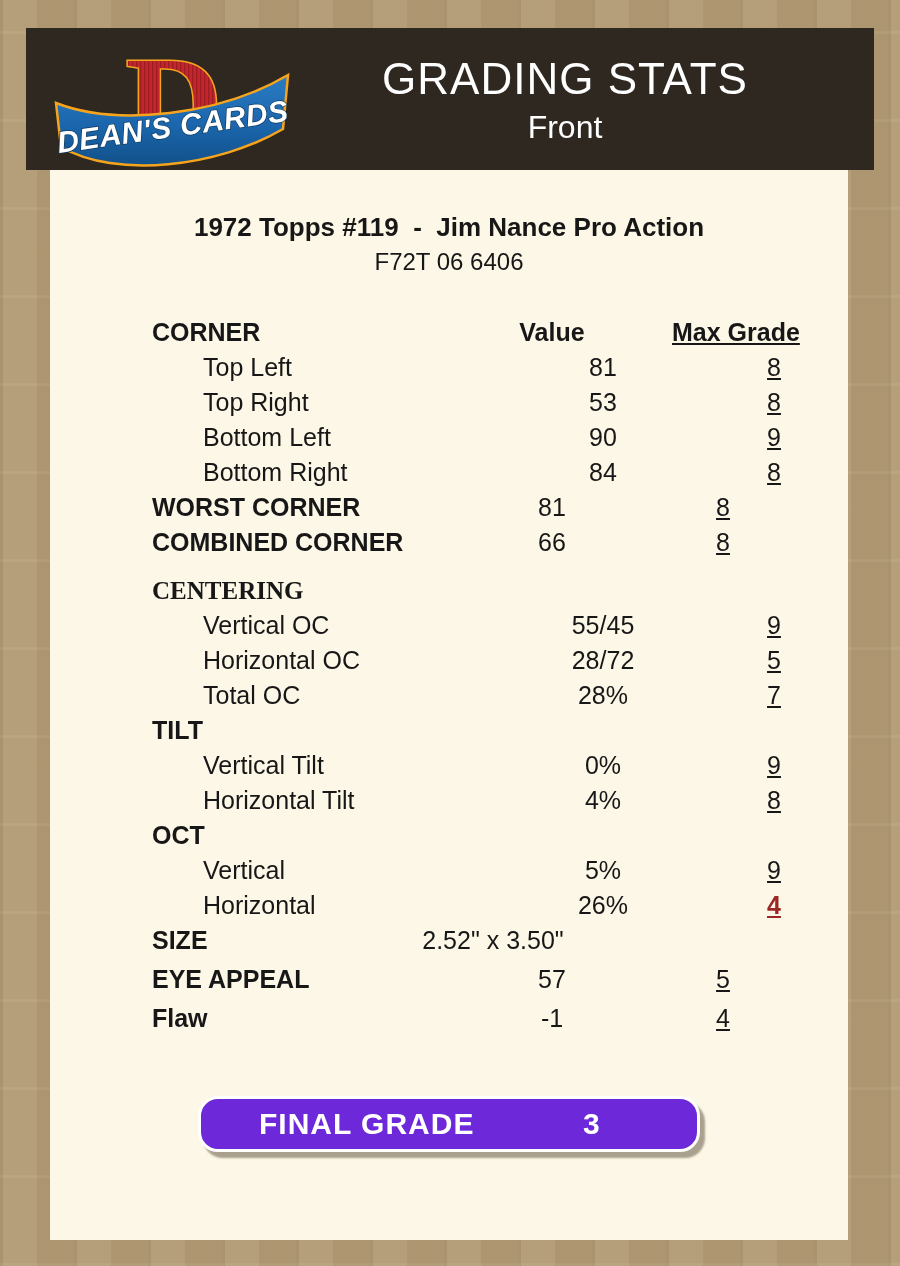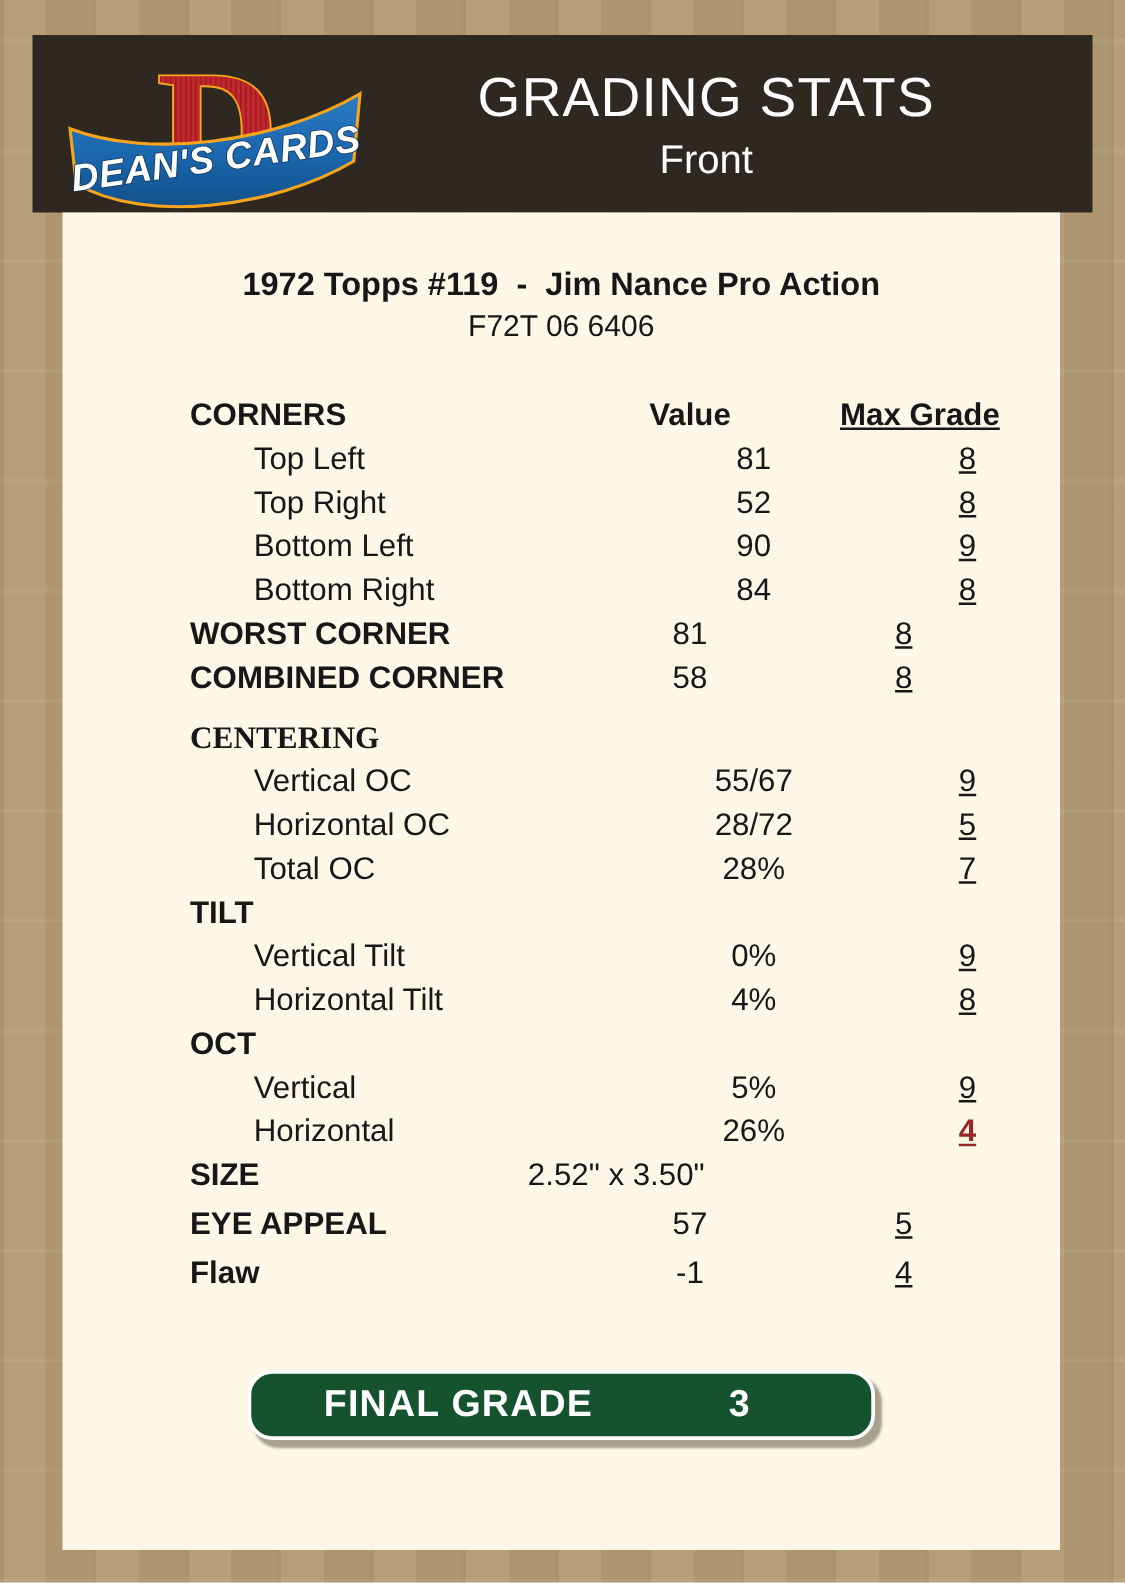--- a/index.html
+++ b/index.html
@@ -50,21 +50,21 @@
   .trow.header-row .c-max{font-weight:bold;}
   .trow.indent .c-label{padding-left:51px;}
   .trow.bold .c-label{font-weight:bold;}
   .trow.gap-lg{margin-top:13px;font-family:Liberation Serif, serif;}
   .trow.gap-md{margin-top:4px;}
   .trow.red-max .c-max{color:#9b2626;font-weight:bold;}
   .trow.size-row .c-value{transform:translateX(-59px);}
   
   .final-grade-button{
     position:absolute;left:148px;top:926px;width:502px;height:56px;
-    background:#14532d;border:3px solid #ffffff;border-radius:20px;
+    background:#6d28d9;border:3px solid #ffffff;border-radius:20px;
     box-sizing:border-box;
     box-shadow:5px 6px 2px rgba(125,115,95,0.65);
     display:flex;align-items:center;cursor:pointer;
     color:#ffffff;font-weight:bold;font-size:30px;letter-spacing:1px;
   }
   .final-grade-label{position:absolute;left:58px;}
   .final-grade-value{position:absolute;left:382px;}
 </style>
 </head>
 <body>
@@ -93,64 +93,64 @@
     <div class="front-subtitle">Front</div>
   </div>
 </div>
 
 <div class="content-card">
   <div class="card-title">1972 Topps #119  -  Jim Nance Pro Action</div>
   <div class="card-code">F72T 06 6406</div>
 
   <div class="stats-table">
     <div class="trow header-row">
-      <div class="c-label">CORNERS</div>
+      <div class="c-label">CORNER</div>
       <div class="c-value">Value</div>
       <div class="c-max">Max Grade</div>
     </div>
 
     <div class="trow indent">
       <div class="c-label">Top Left</div>
       <div class="c-value">81</div>
       <div class="c-max">8</div>
     </div>
     <div class="trow indent">
       <div class="c-label">Top Right</div>
-      <div class="c-value">52</div>
+      <div class="c-value">53</div>
       <div class="c-max">8</div>
     </div>
     <div class="trow indent">
       <div class="c-label">Bottom Left</div>
       <div class="c-value">90</div>
       <div class="c-max">9</div>
     </div>
     <div class="trow indent">
       <div class="c-label">Bottom Right</div>
       <div class="c-value">84</div>
       <div class="c-max">8</div>
     </div>
     <div class="trow bold">
       <div class="c-label">WORST CORNER</div>
       <div class="c-value">81</div>
       <div class="c-max">8</div>
     </div>
     <div class="trow bold">
       <div class="c-label">COMBINED CORNER</div>
-      <div class="c-value">58</div>
+      <div class="c-value">66</div>
       <div class="c-max">8</div>
     </div>
 
     <div class="trow bold gap-lg">
       <div class="c-label">CENTERING</div>
       <div class="c-value"></div>
       <div class="c-max"></div>
     </div>
     <div class="trow indent">
       <div class="c-label">Vertical OC</div>
-      <div class="c-value">55/67</div>
+      <div class="c-value">55/45</div>
       <div class="c-max">9</div>
     </div>
     <div class="trow indent">
       <div class="c-label">Horizontal OC</div>
       <div class="c-value">28/72</div>
       <div class="c-max">5</div>
     </div>
     <div class="trow indent">
       <div class="c-label">Total OC</div>
       <div class="c-value">28%</div>

